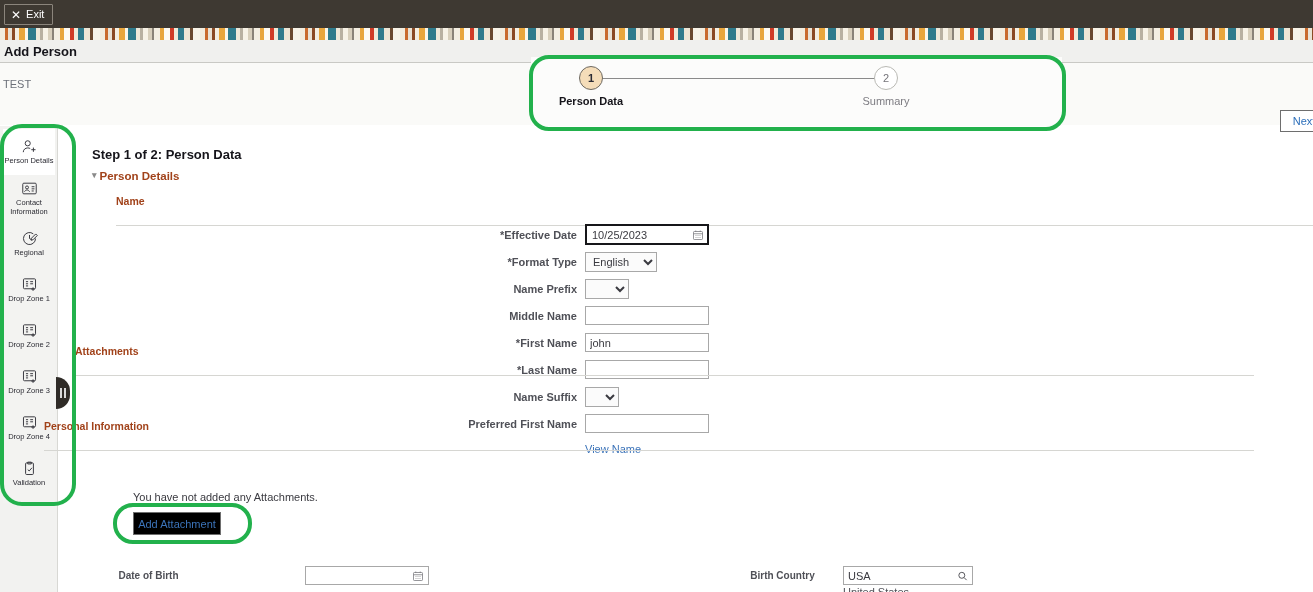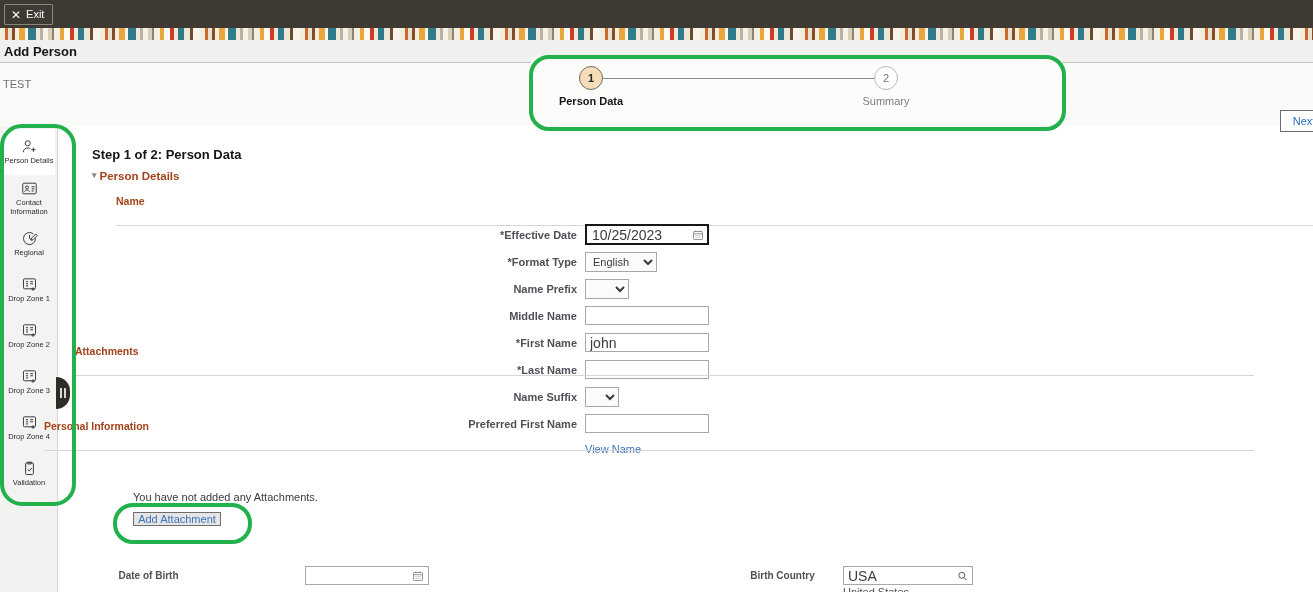--- a/index.html
+++ b/index.html
@@ -280,21 +280,21 @@
     color: #4f5057;
     white-space: nowrap;
   }
 
   .fctrl { display: flex; align-items: center; }
 
   .inp {
     height: 19px;
     border: 1px solid #a8a8a8;
     background: #ffffff;
-    font-size: 14px;
+    font-size: 11px;
     color: #3a3a40;
     padding: 0 4px;
     font-family: "Liberation Sans", sans-serif;
   }
   .inp.w-name { width: 124px; }
 
   .date-wrap {
     position: relative;
     display: flex; align-items: center;
   }
@@ -339,22 +339,22 @@
     cursor: pointer;
   }
 
   
   .attach-msg {
     position: absolute; left: 133px; top: 491px;
     font-size: 11px; color: #3a3a40;
   }
   .add-attach-btn {
     position: absolute; left: 133px; top: 512px;
-    width: 88px; height: 14px;
-    background: #e5e5e5;
+    width: 88px; height: 23px;
+    background: #000000;
     border: 1px solid #6e6e6e;
     color: #3b73b9;
     font-size: 11px;
     display: flex; align-items: center; justify-content: center;
     cursor: pointer;
   }
   .hl-attach {
     position: absolute; left: 113px; top: 503px;
     width: 139px; height: 41px;
     border: 4px solid #22b14c;

